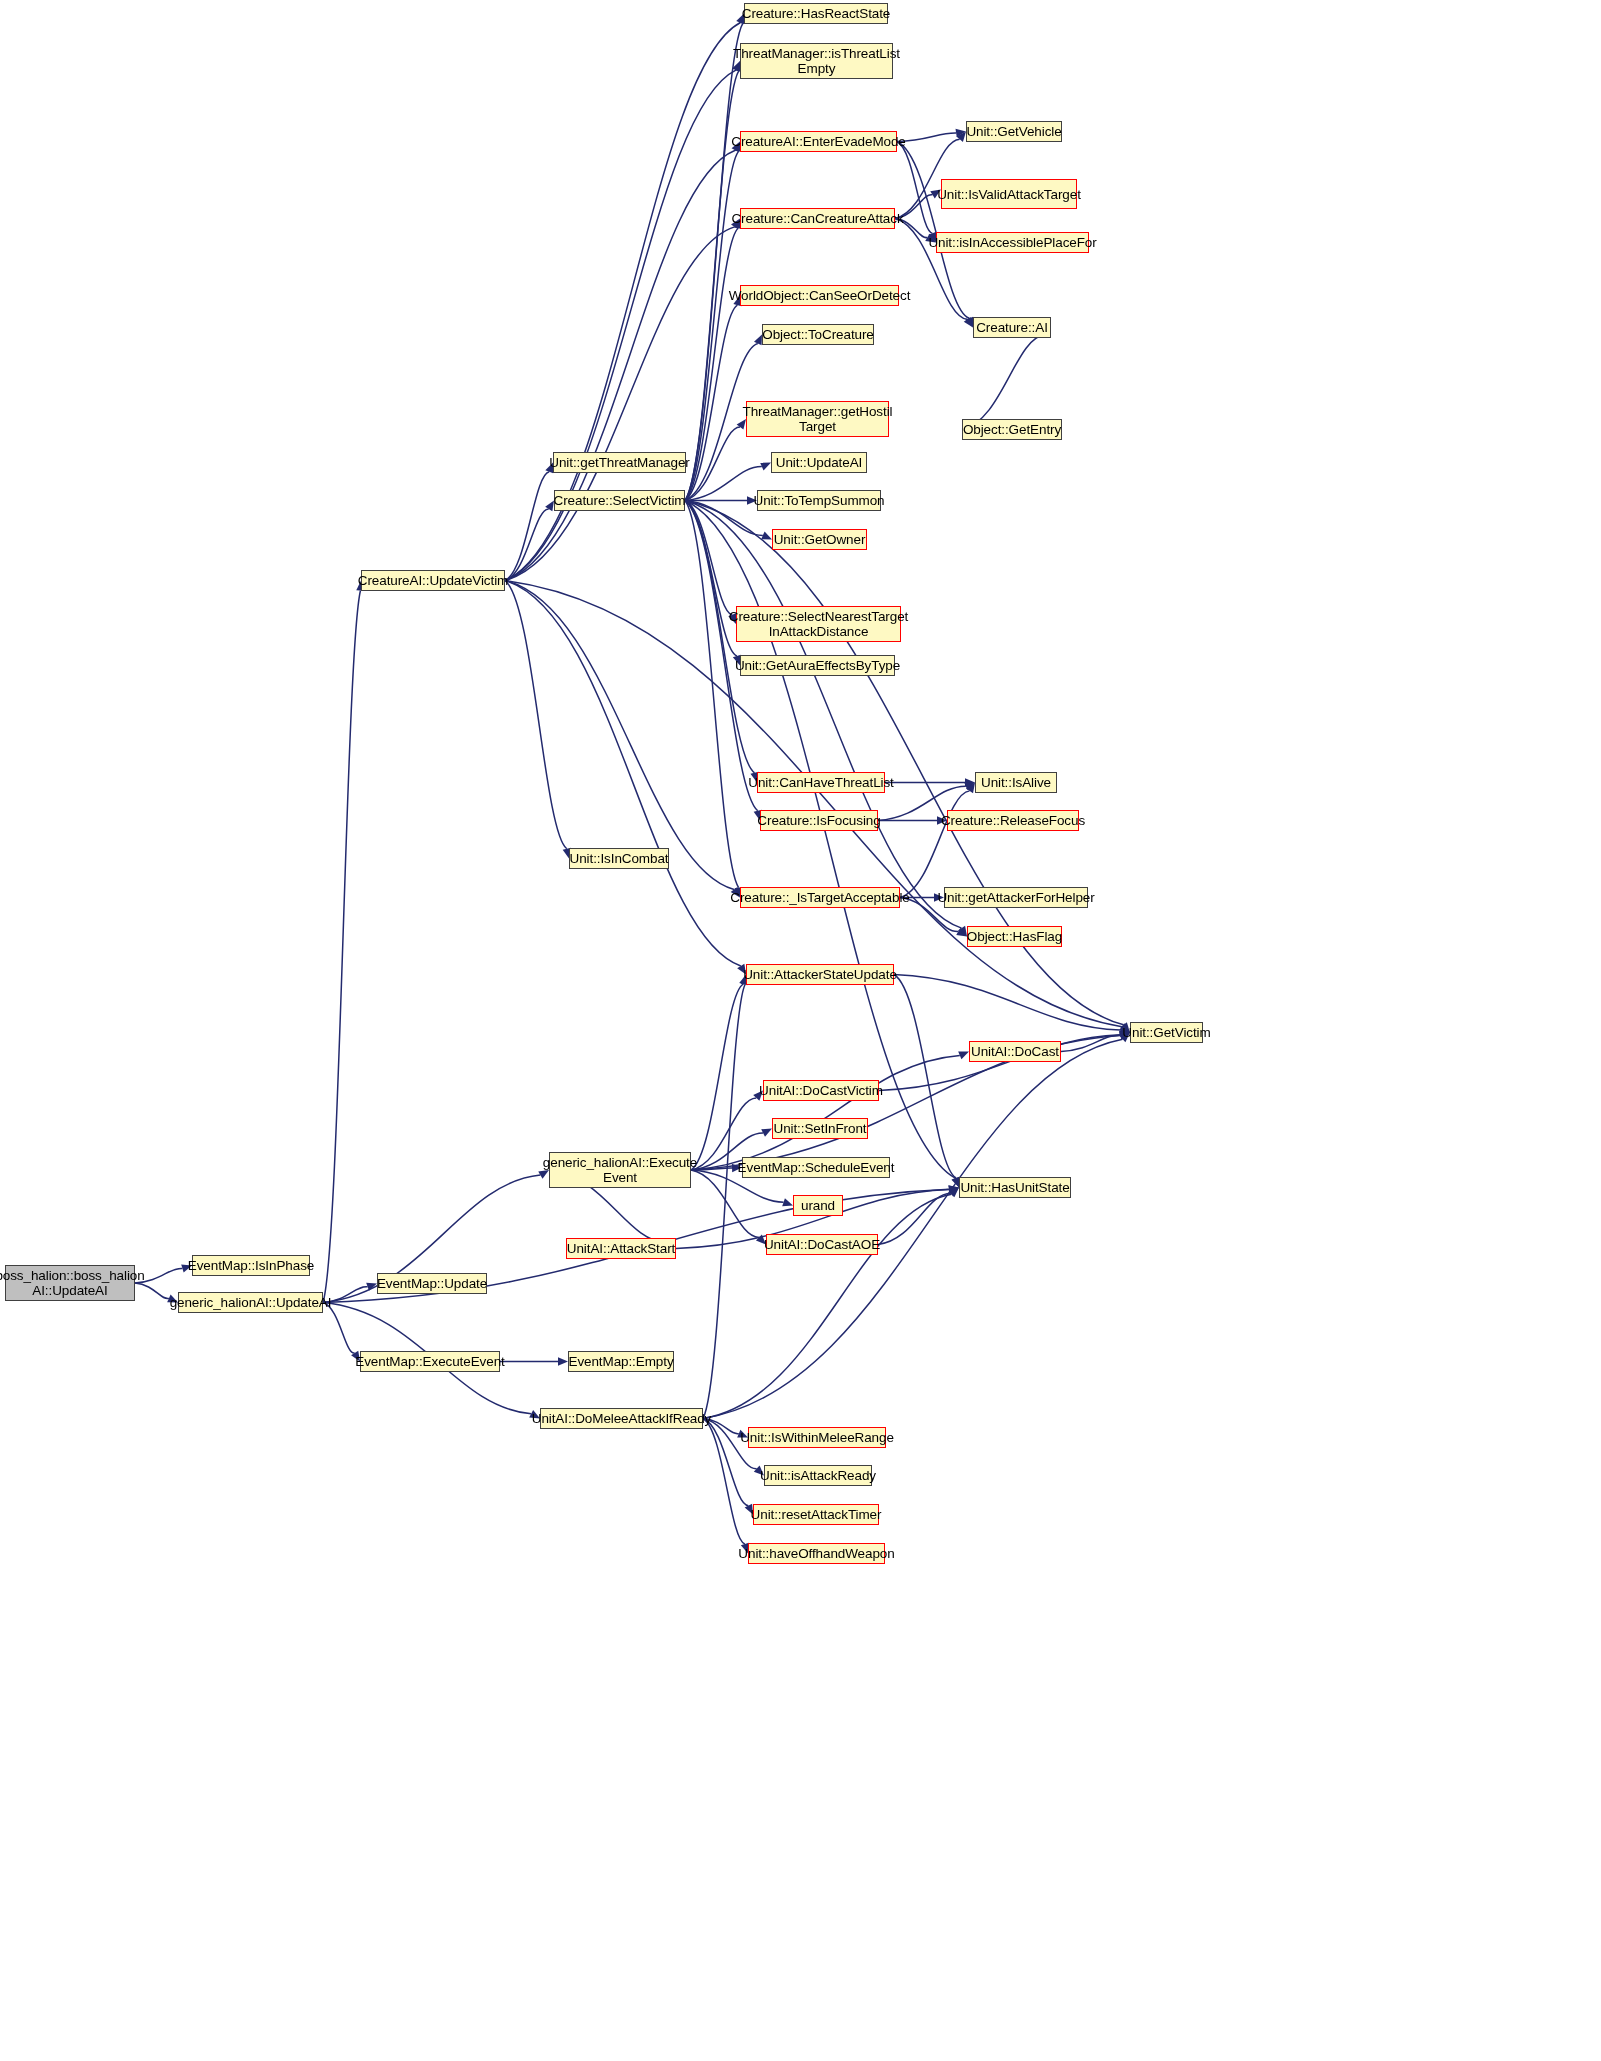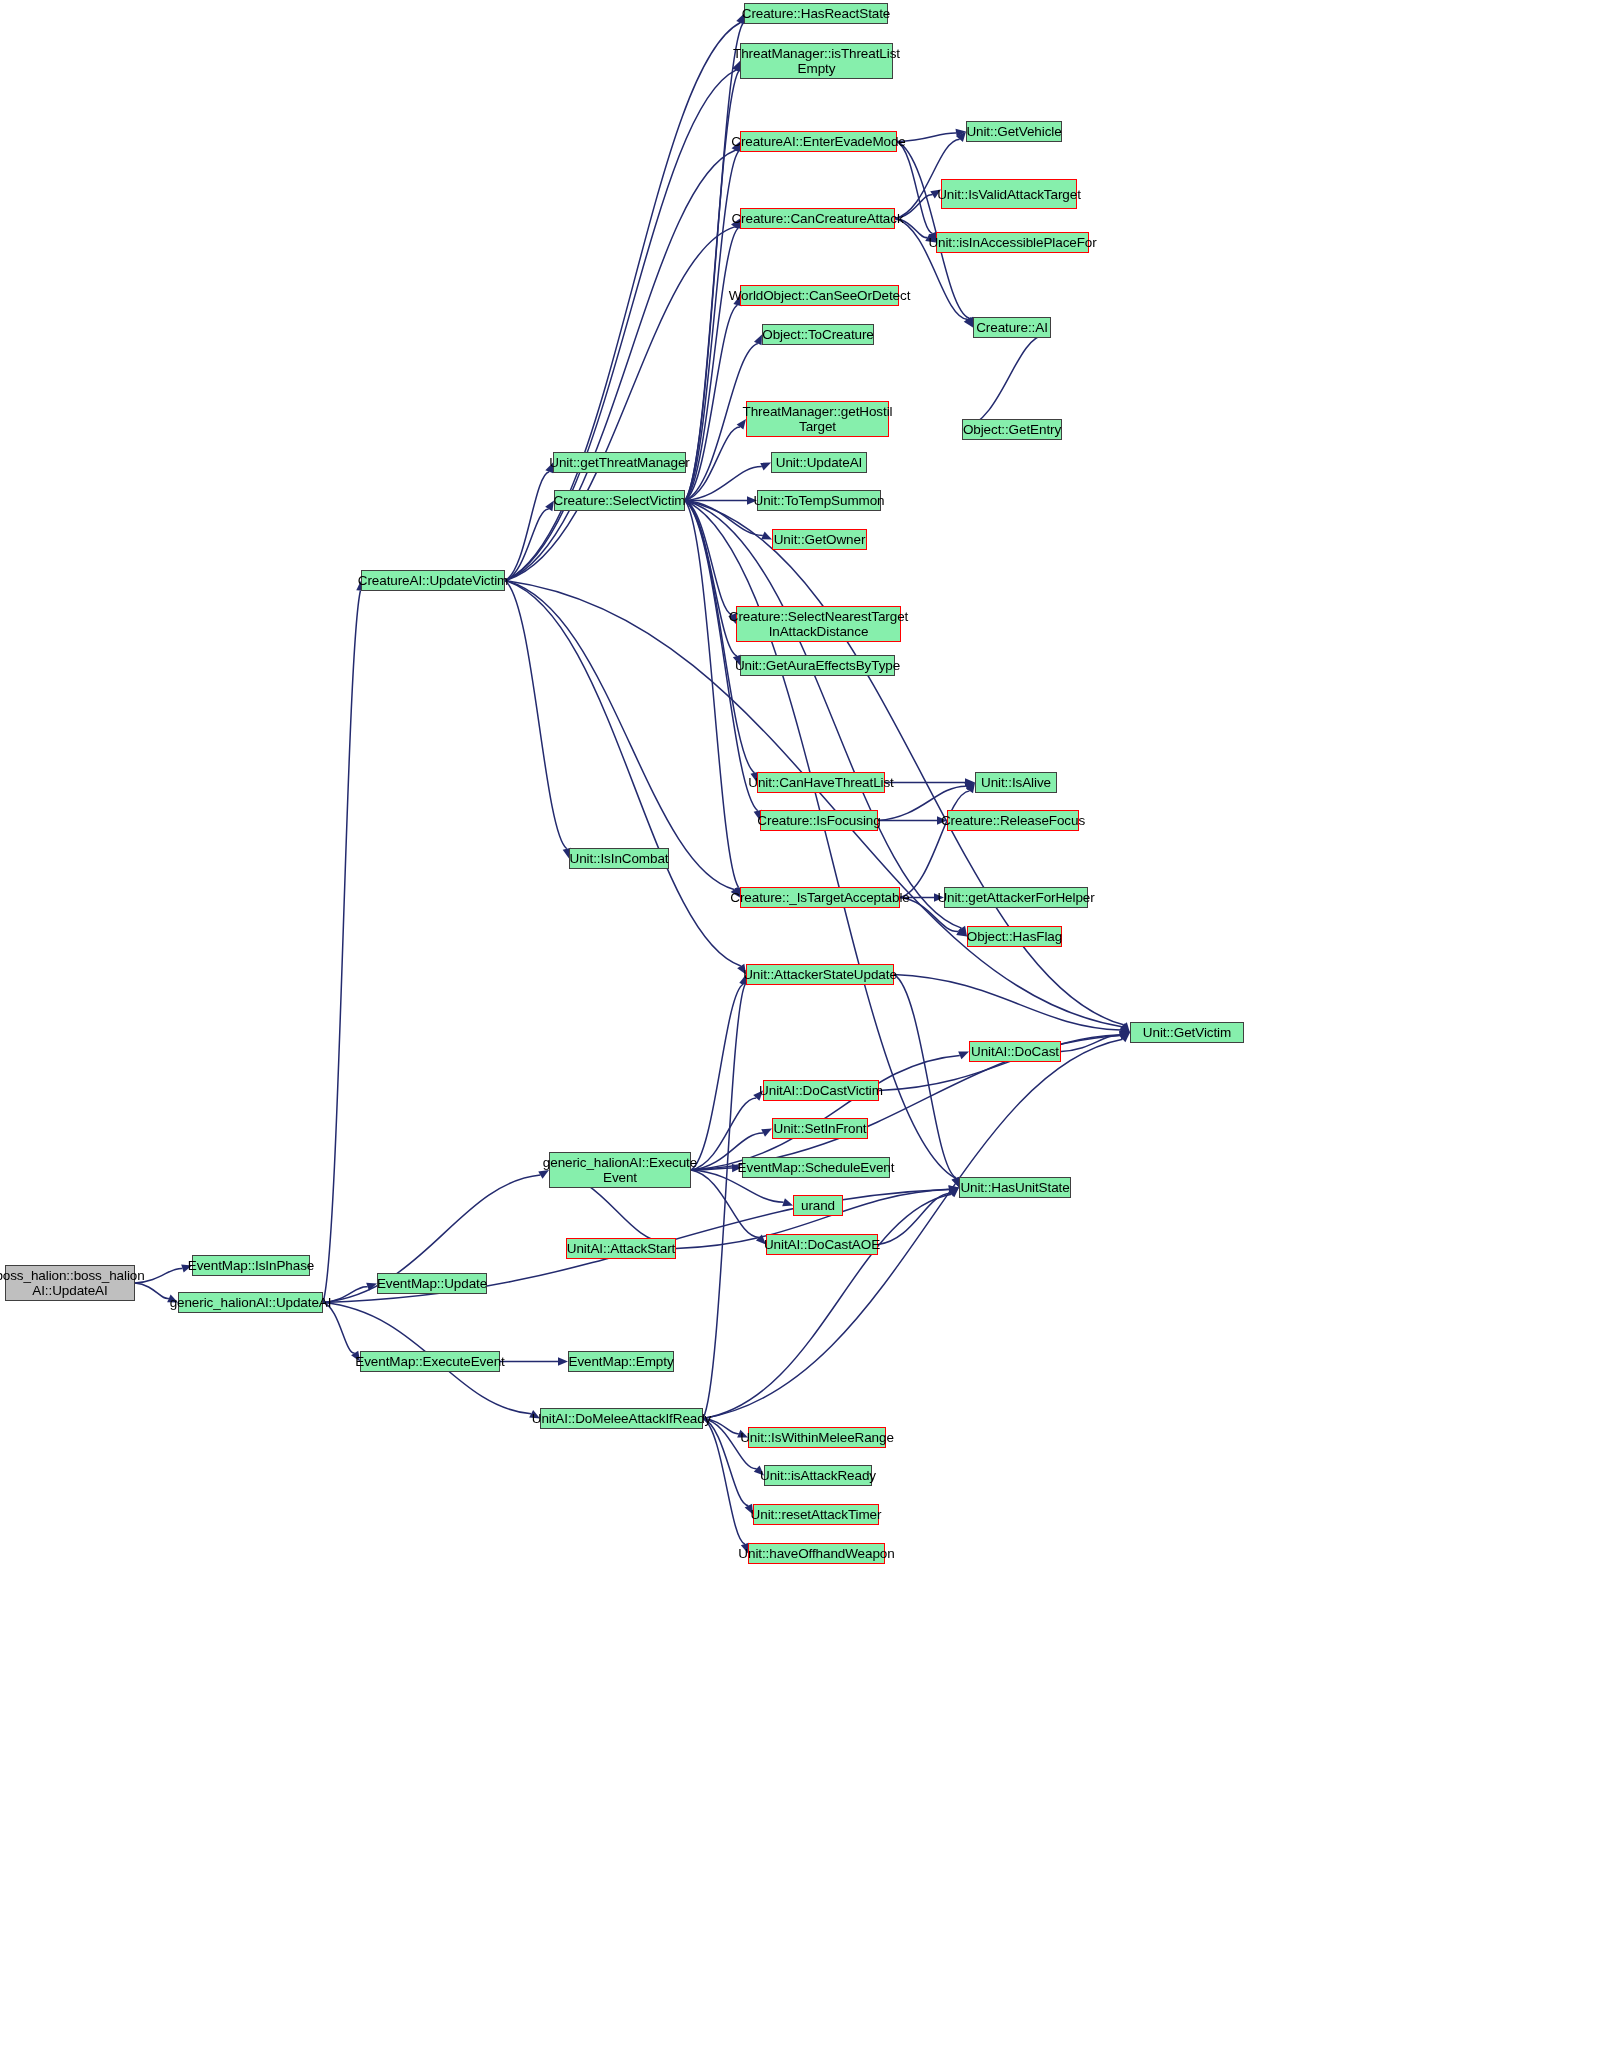--- a/index.html
+++ b/index.html
@@ -1,19 +1,19 @@
 <!DOCTYPE html>
 <html><head>
 <meta charset="utf-8">
 <style>
   html,body{margin:0;padding:0;background:#ffffff;}
   #canvas{position:relative;width:1601px;height:2061px;background:#ffffff;
           font-family:"Liberation Sans", sans-serif;overflow:hidden;}
   .node{position:absolute;box-sizing:border-box;display:flex;align-items:center;
-        justify-content:center;text-align:center;background:#86efac;
+        justify-content:center;text-align:center;background:#fef9c3;
         border:1px solid #404040;color:#000000;font-size:13.5px;line-height:15px;
         white-space:pre-line;letter-spacing:-0.1px;}
   .node.red{border:1px solid #ff0000;}
   .node.root{background:#bfbfbf;border:1px solid #404040;}
   svg.edges{position:absolute;left:0;top:0;width:1601px;height:2061px;
             pointer-events:none;}
   svg.edges path{fill:none;stroke:#232a6e;stroke-width:1.5px;}
   svg.edges polygon{fill:#232a6e;stroke:none;}
 </style>
 </head>
@@ -216,15 +216,15 @@
       <div class="node red" style="left: 941px; top: 179px; width: 136px; height: 30px;">Unit::IsValidAttackTarget</div>
       <div class="node red" style="left: 936px; top: 232px; width: 153px; height: 21px;">Unit::isInAccessiblePlaceFor</div>
       <div class="node" style="left: 973px; top: 317px; width: 78px; height: 21px;">Creature::AI</div>
       <div class="node" style="left: 962px; top: 419px; width: 100px; height: 21px;">Object::GetEntry</div>
       <div class="node" style="left: 975px; top: 772px; width: 82px; height: 21px;">Unit::IsAlive</div>
       <div class="node red" style="left: 947px; top: 810px; width: 132px; height: 21px;">Creature::ReleaseFocus</div>
       <div class="node" style="left: 944px; top: 887px; width: 144px; height: 21px;">Unit::getAttackerForHelper</div>
       <div class="node red" style="left: 967px; top: 926px; width: 95px; height: 21px;">Object::HasFlag</div>
       <div class="node red" style="left: 969px; top: 1041px; width: 92px; height: 21px;">UnitAI::DoCast</div>
       <div class="node" style="left: 959px; top: 1177px; width: 112px; height: 21px;">Unit::HasUnitState</div>
-      <div class="node" style="left: 1130px; top: 1022px; width: 114px; height: 21px;">Unit::GetVictim</div>
+      <div class="node" style="left: 1130px; top: 1022px; width: 73px; height: 21px;">Unit::GetVictim</div>
     </div>
 </div>
 
 </body></html>

